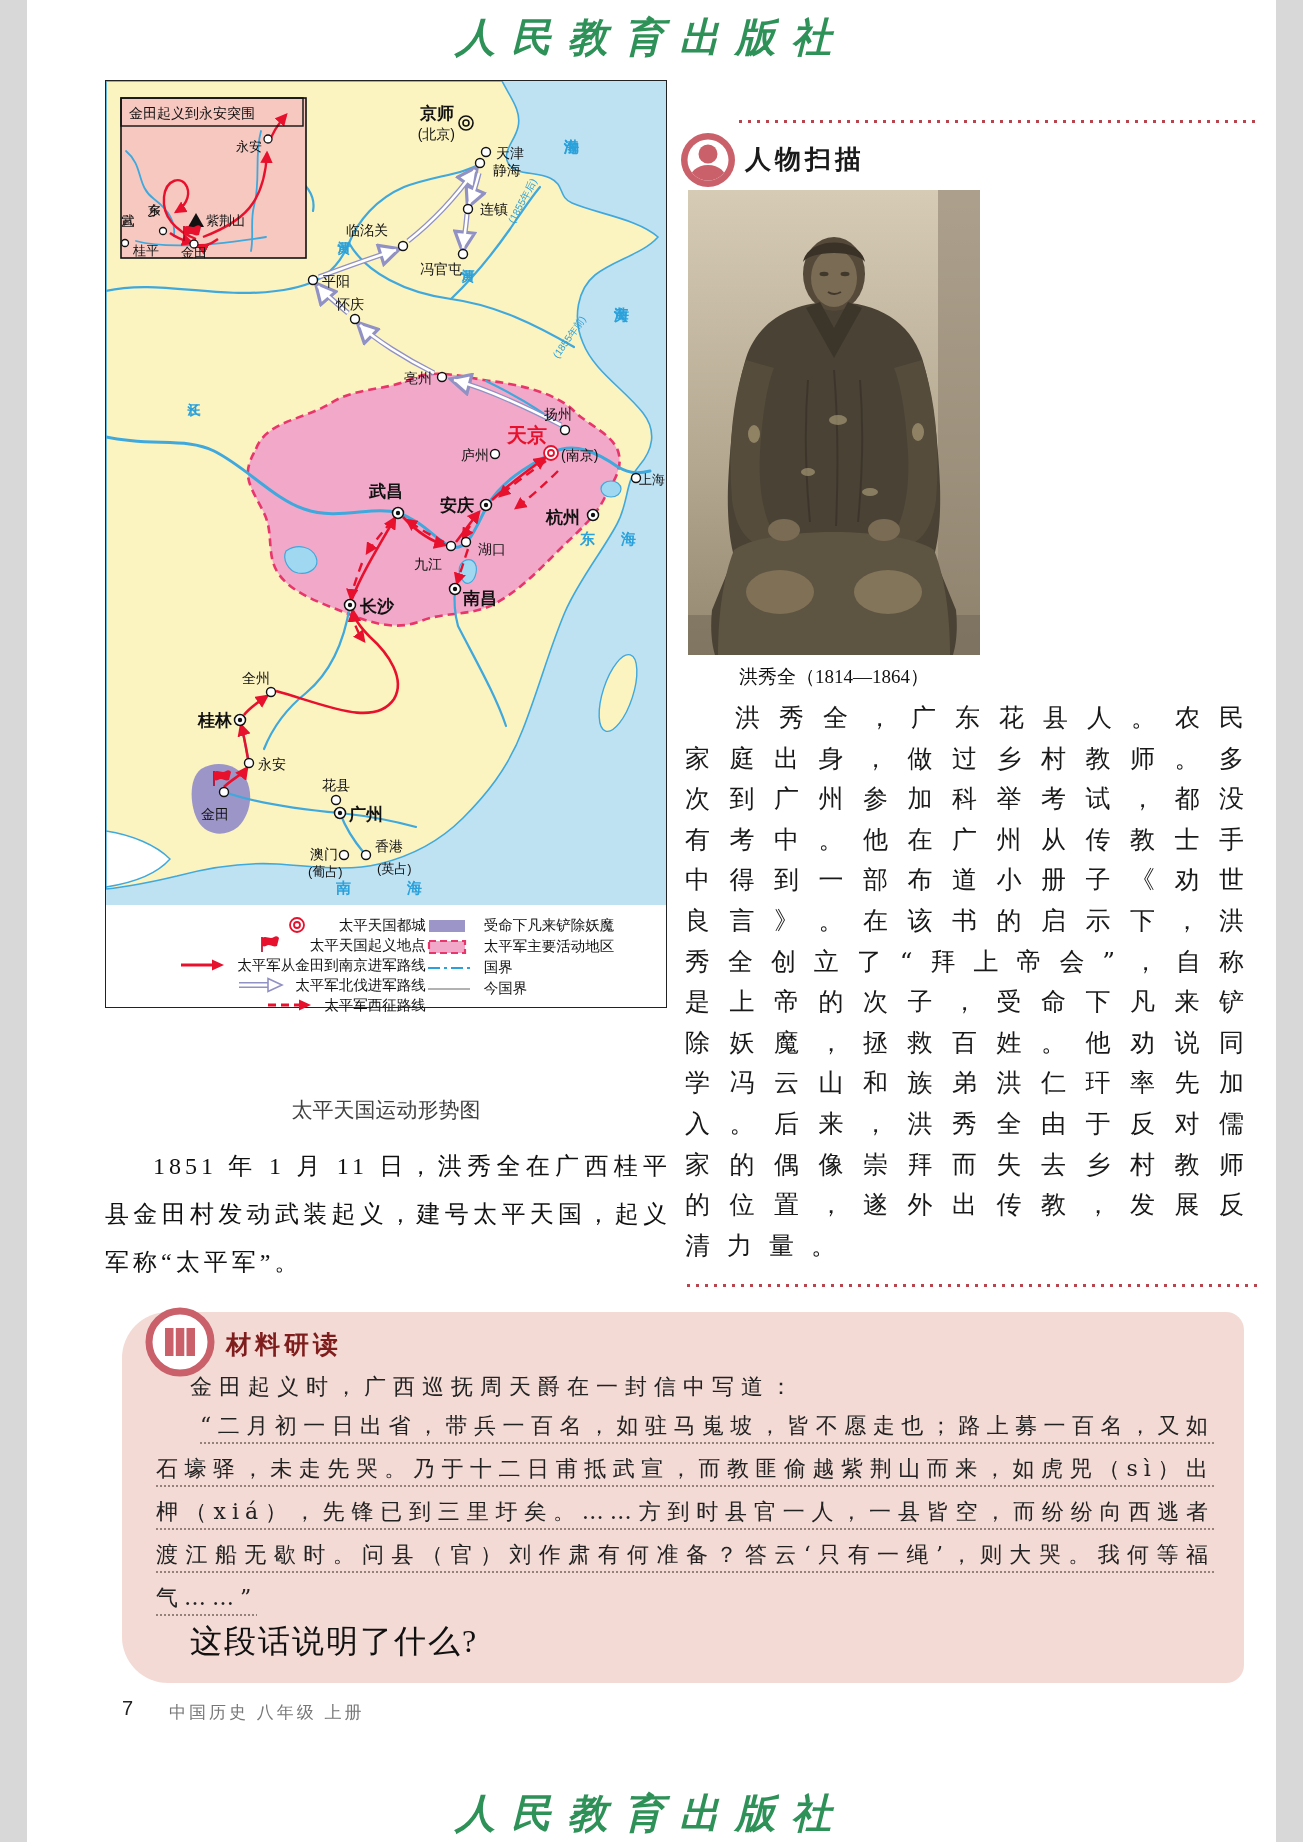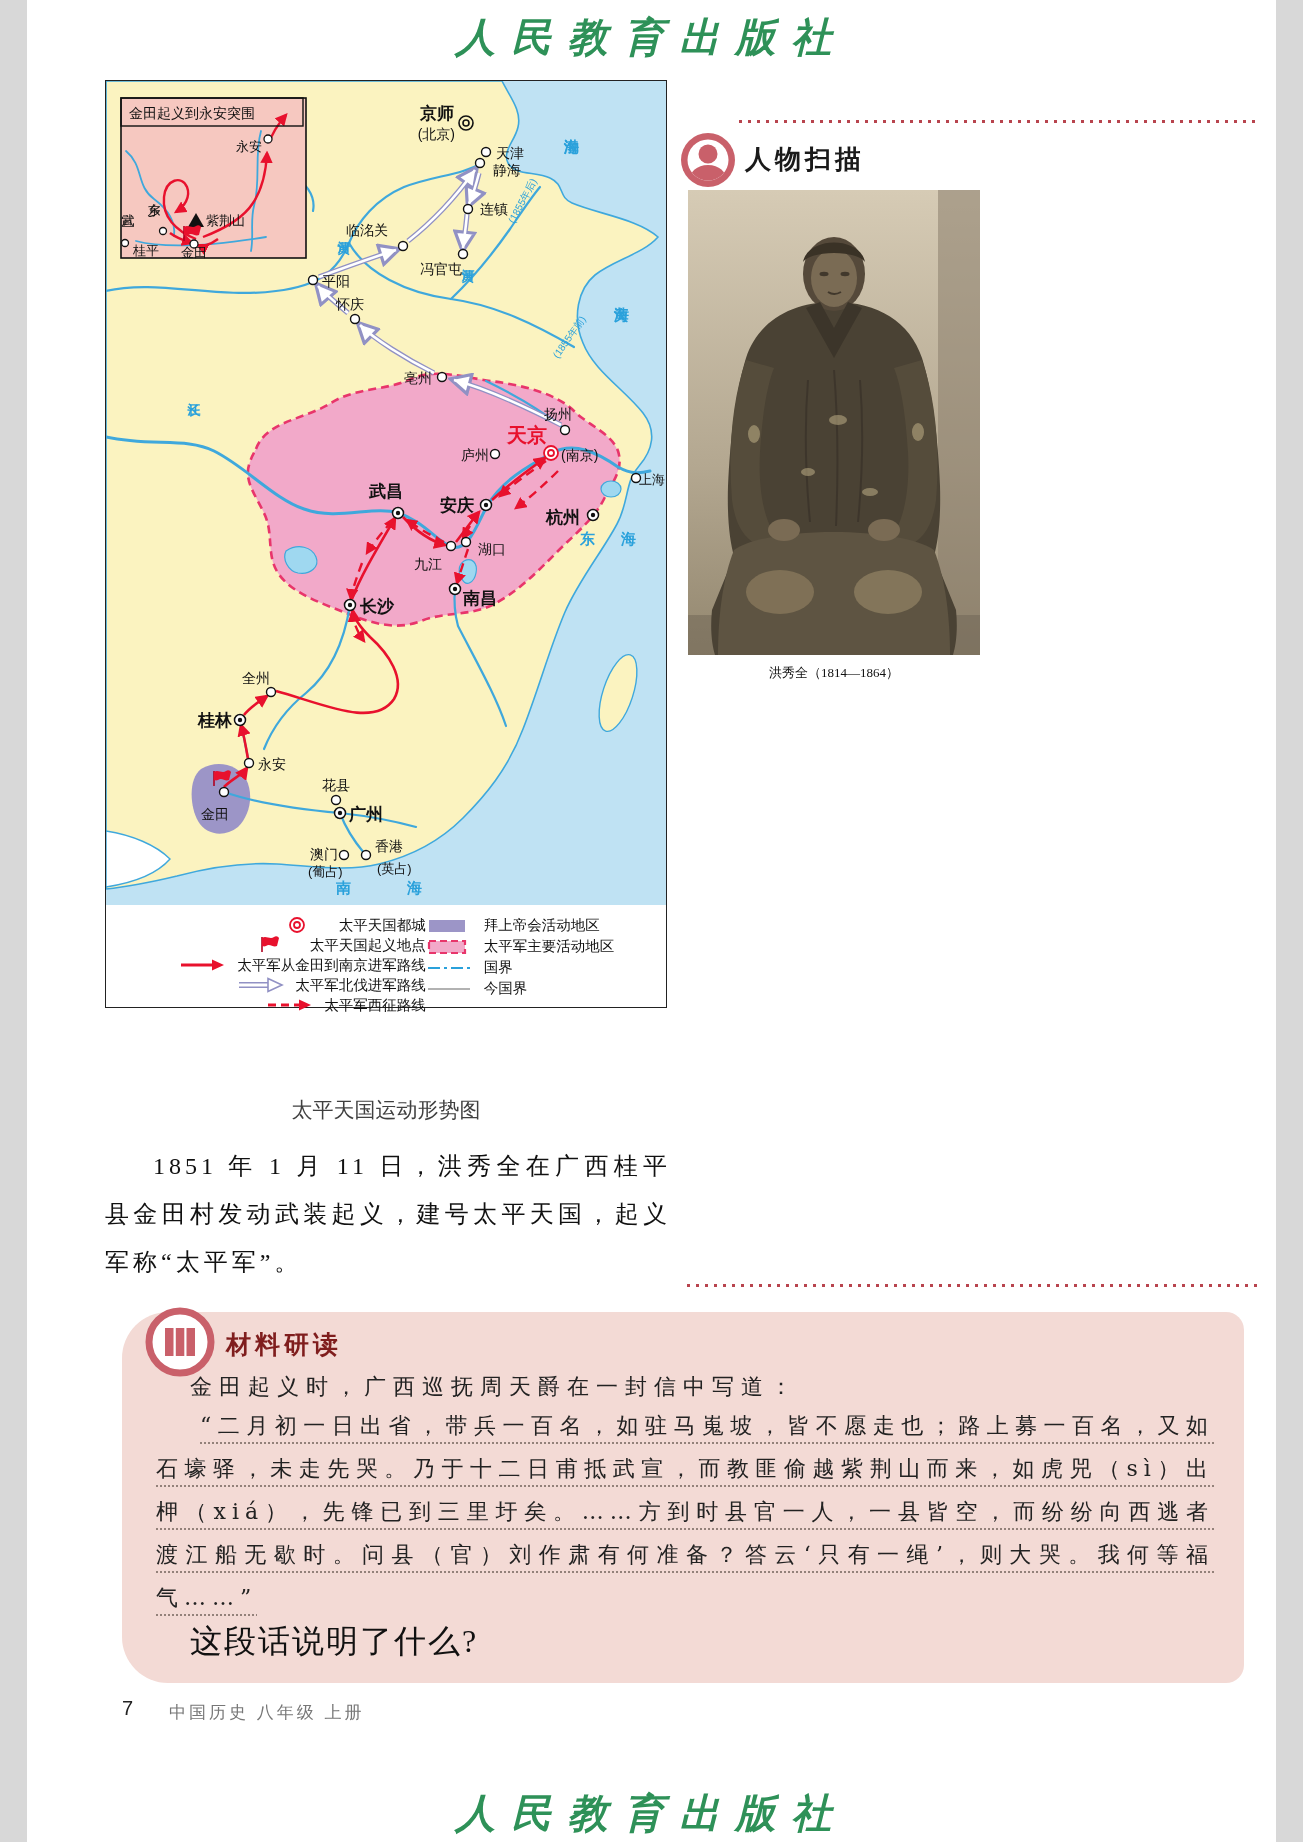--- a/index.html
+++ b/index.html
@@ -44,21 +44,21 @@
 
   
   .dotline{height:3px;background-image:repeating-linear-gradient(90deg,#b8444e 0 3px,transparent 3px 9px);}
   .dot-top{left:712px;top:120px;width:520px;}
   .dot-bottom{left:660px;top:1284px;width:572px;}
   .person-icon{left:652px;top:131px;}
   .person-title{left:718px;top:142px;font-size:26px;font-weight:bold;color:#1a1a1a;
                 letter-spacing:4px;}
   .statue{left:660px;top:190px;}
   .statue-caption{left:660px;top:664px;width:294px;text-align:center;
-                  font-family:"Liberation Serif",serif;font-size:13px;color:#111;}
+                  font-family:"Liberation Serif",serif;font-size:19px;color:#111;}
   .person-body{left:658px;top:698px;width:576px;font-family:"DejaVu Serif",serif;
                font-size:25px;line-height:40.6px;letter-spacing:17px;color:#191919;
                text-align:justify;text-indent:2em;}
 
   
   .mat-box{left:95px;top:1312px;width:1122px;height:371px;background:#F3DAD5;
            border-radius:46px 18px 18px 46px;}
   .mat-icon{left:22px;top:-6px;}
   .mat-title{left:104px;top:16px;font-size:25px;font-weight:bold;color:#7f1d1d;
              letter-spacing:4px;}
@@ -365,21 +365,21 @@
           <span class="llab">太平军西征路线</span>
         </div>
       </div>
       <div class="lcol r">
         <div class="lrow">
           <span class="lsym">
             <svg width="46" height="20">
                 <rect x="3" y="4" width="36" height="12" fill="#9C95C7"></rect>
               </svg>
           </span>
-          <span class="llab">拜上帝会活动地区</span>
+          <span class="llab">受命下凡来铲除妖魔</span>
         </div>
         <div class="lrow">
           <span class="lsym">
             <svg width="46" height="20">
                 <rect x="3" y="4" width="36" height="12" fill="#F2A9C9" stroke="#E8356B" stroke-width="2.2" stroke-dasharray="7 4"></rect>
               </svg>
           </span>
           <span class="llab">太平军主要活动地区</span>
         </div>
         <div class="lrow">
@@ -459,20 +459,21 @@
         <ellipse cx="150" cy="230" rx="9" ry="5"></ellipse>
           <ellipse cx="120" cy="282" rx="7" ry="4"></ellipse>
         <ellipse cx="182" cy="302" rx="8" ry="4"></ellipse>
           <ellipse cx="230" cy="242" rx="6" ry="9"></ellipse>
         <ellipse cx="66" cy="244" rx="6" ry="9"></ellipse>
       </g>
     </svg>
   </div>
 
   <div class="abs statue-caption">洪秀全（1814—1864）</div>
+  <div class="abs person-body">洪秀全，广东花县人。农民家庭出身，做过乡村教师。多次到广州参加科举考试，都没有考中。他在广州从传教士手中得到一部布道小册子《劝世良言》。在该书的启示下，洪秀全创立了“拜上帝会”，自称是上帝的次子，受命下凡来铲除妖魔，拯救百姓。他劝说同学冯云山和族弟洪仁玕率先加入。后来，洪秀全由于反对儒家的偶像崇拜而失去乡村教师的位置，遂外出传教，发展反清力量。</div>
   <div class="abs dotline dot-bottom"></div>
 
   <div class="abs mat-box">
     <div class="abs mat-icon">
       <svg width="72" height="72">
         <circle cx="36" cy="36" r="31" fill="#ffffff" stroke="#C9606A" stroke-width="7"></circle>
         <rect x="21" y="22" width="8.5" height="28" fill="#C9606A"></rect>
         <rect x="31.8" y="22" width="8.5" height="28" fill="#C9606A"></rect>
         <rect x="42.5" y="22" width="8.5" height="28" fill="#C9606A"></rect>
       </svg>

